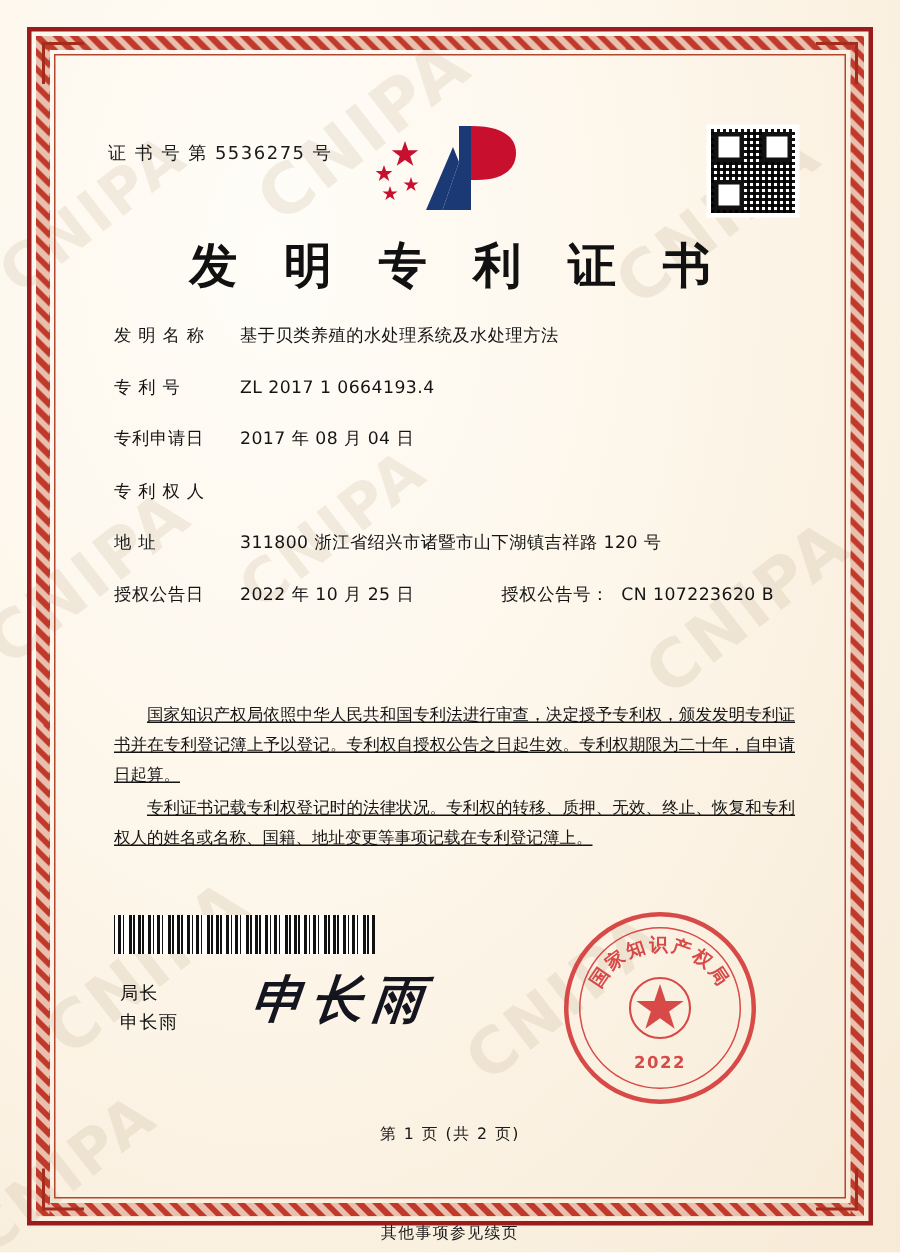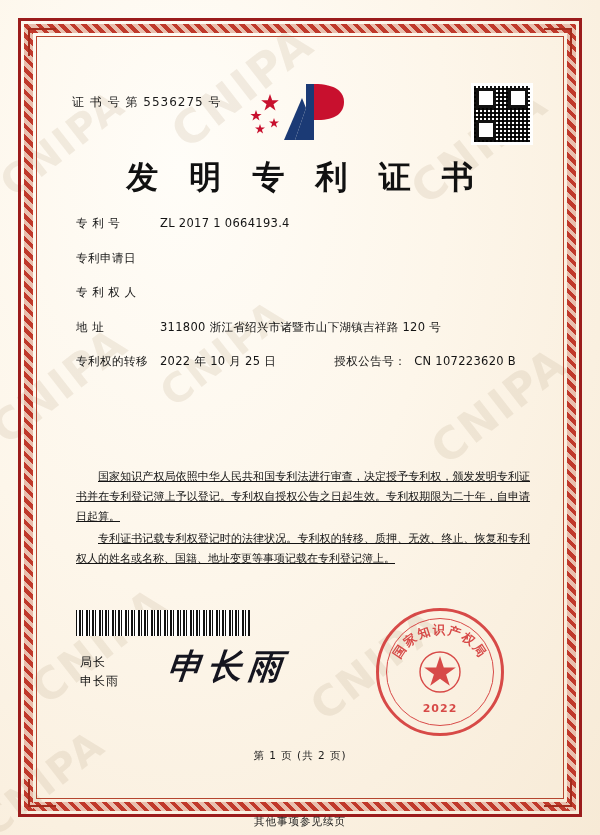--- a/index.html
+++ b/index.html
@@ -347,35 +347,40 @@
           <polygon points="20,46 21.2,49.6 25,49.6 21.9,51.8 23.1,55.4 20,53.2 16.9,55.4 18.1,51.8 15,49.6 18.8,49.6"></polygon>
           <polygon points="34,40 35.2,43.6 39,43.6 35.9,45.8 37.1,49.4 34,47.2 30.9,49.4 32.1,45.8 29,43.6 32.8,43.6"></polygon>
         </g>
       </svg>
     </div>
 
     <div class="title">发 明 专 利 证 书</div>
 
     <div class="fields">
       <div class="field-row">
+        <div class="field-label">发 明 名 称</div>
+        <div class="field-value">基于贝类养殖的水处理系统及水处理方法</div>
+      </div>
+      <div class="field-row">
         <div class="field-label">专 利 号</div>
         <div class="field-value">ZL 2017 1 0664193.4</div>
       </div>
       <div class="field-row">
         <div class="field-label">专利申请日</div>
+        <div class="field-value">2017 年 08 月 04 日</div>
       </div>
       <div class="field-row">
         <div class="field-label">专 利 权 人</div>
       </div>
       <div class="field-row">
         <div class="field-label">地            址</div>
         <div class="field-value">311800 浙江省绍兴市诸暨市山下湖镇吉祥路 120 号</div>
       </div>
       <div class="field-row two">
-        <div class="field-label">专利权的转移</div>
+        <div class="field-label">授权公告日</div>
         <div class="field-value">2022 年 10 月 25 日</div>
         <div class="field-label2">授权公告号：</div>
         <div class="field-value">CN 107223620 B</div>
       </div>
     </div>
 
     <div class="paras">
       <p>国家知识产权局依照中华人民共和国专利法进行审查，决定授予专利权，颁发发明专利证书并在专利登记簿上予以登记。专利权自授权公告之日起生效。专利权期限为二十年，自申请日起算。</p>
       <p>专利证书记载专利权登记时的法律状况。专利权的转移、质押、无效、终止、恢复和专利权人的姓名或名称、国籍、地址变更等事项记载在专利登记簿上。</p>
     </div>

